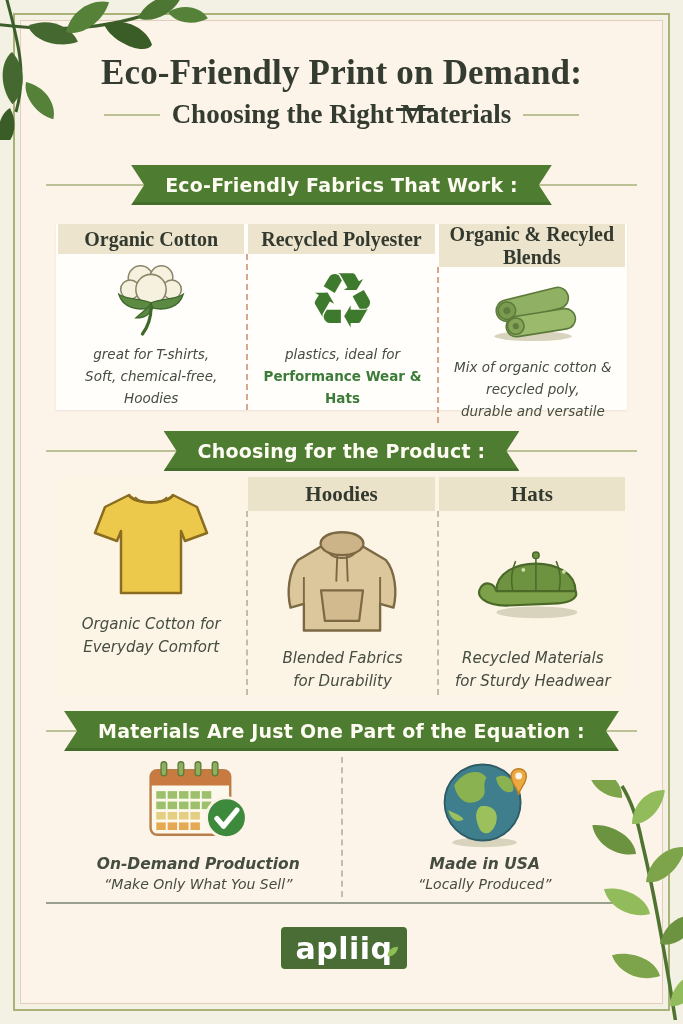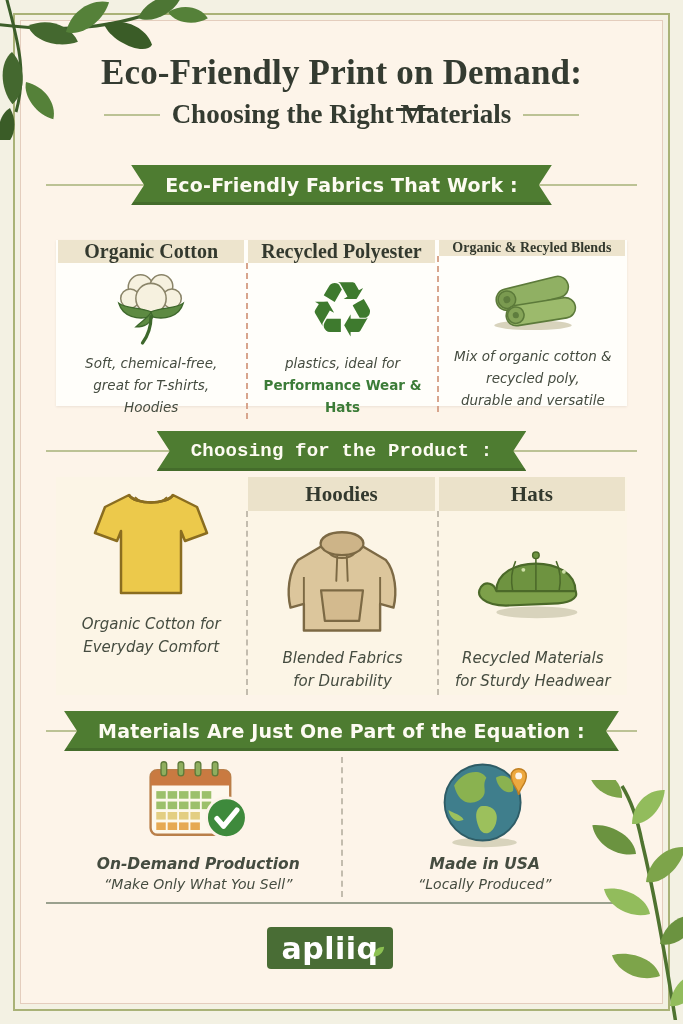--- a/index.html
+++ b/index.html
@@ -30,38 +30,38 @@
   .banner{position:absolute;left:26px;right:26px;height:40px;display:flex;justify-content:center;align-items:center;}
   .banner::before{content:"";position:absolute;left:20px;right:20px;top:19px;height:1.5px;background:#bcc295;}
   .ribbon{
     position:relative;z-index:1;background:#4e7c31;color:#fdfbf2;
     font-weight:700;font-size:19px;letter-spacing:.2px;line-height:40px;
     padding:0 34px;box-shadow:inset 0 -3px 0 rgba(0,0,0,.12);
     clip-path:polygon(0 0,100% 0,calc(100% - 13px) 50%,100% 100%,0 100%,13px 50%);
     white-space:nowrap;
   }
   #banner-fabrics{top:165px;}
-  #banner-products{top:431px;font-family:Liberation Mono, monospace;}
+  #banner-products{top:431px;}
   #banner-equation{top:711px;}
 
   
   .section{position:absolute;left:56px;right:56px;display:flex;}
   .col{flex:1 1 0;display:flex;flex-direction:column;min-width:0;}
   .colhead{
     margin:0 2px;text-align:center;
     font-family:"Liberation Serif", serif;font-weight:700;color:#33392e;
     background:#ede4cd;display:flex;align-items:center;justify-content:center;
   }
   .colbody{flex:1;display:flex;flex-direction:column;align-items:center;}
   .icon-area{display:flex;align-items:center;justify-content:center;}
   .script{font-style:italic;color:#454c40;text-align:center;}
 
-  #section-fabrics{top:240px;height:166px;background:#fffefa;box-shadow:0 1px 2px rgba(120,110,90,.12);}
+  #section-fabrics{top:224px;height:186px;background:#fffefa;box-shadow:0 1px 2px rgba(120,110,90,.12);}
   #section-fabrics .colhead{height:43px;font-size:20px;}
-  #section-fabrics .col:nth-child(3) .colhead{font-size:14px;}
+  #section-fabrics .col:nth-child(3) .colhead{font-size:20px;}
   #section-fabrics .col + .col .colbody{border-left:2px dashed #d8a58d;}
   #section-fabrics .icon-area{height:86px;margin-top:4px;}
   #section-fabrics .script{font-size:13.5px;line-height:1.62;}
   .green-line{color:#3c7c38;font-weight:700;font-style:normal;}
   .recycle-glyph{font-size:76px;line-height:1;color:#3e7a2e;font-style:normal;}
 
   #section-products{top:477px;height:218px;background:#fcf5e6;}
   #section-products .colhead{height:34px;font-size:21px;background:#ebe2ca;}
   #section-products .col + .col .colbody{border-left:2px dashed #c3bcae;}
   #section-products .icon-area{height:132px;margin-top:4px;}
@@ -69,21 +69,21 @@
 
   #section-equation{top:757px;height:140px;}
   #section-equation .col + .col{border-left:2px dashed #c3bcae;}
   #section-equation .icon-area{height:94px;}
   #section-equation .eq-title{font-size:15.5px;font-weight:700;margin-top:4px;}
   #section-equation .eq-quote{font-size:14px;margin-top:3px;}
 
   
   .footer-rule{position:absolute;top:902px;left:46px;right:54px;height:1.5px;background:#9aa08e;}
   .logo-box{
-    position:absolute;top:927px;left:267px;width:126px;height:42px;
+    position:absolute;top:927px;left:281px;width:126px;height:42px;
     background:#496d35;border-radius:4px;color:#ffffff;
     display:flex;align-items:center;justify-content:center;
     font-weight:700;font-size:30px;letter-spacing:.5px;
   }
   .logo-leaf{position:absolute;right:8px;bottom:4px;}
 
   .decor{position:absolute;pointer-events:none;}
   #leaves-top-left{top:0;left:0;}
   #leaves-bottom-right{bottom:0;right:0;}
 </style>
@@ -125,22 +125,22 @@
               <g fill="#5d8a42" stroke="#3e682c" stroke-width="1.4">
                 <path d="M38,45 C26,40 12,42 4,36 C8,50 24,54 38,50 Z"></path>
                 <path d="M38,45 C50,40 64,42 72,36 C68,50 52,54 38,50 Z"></path>
                 <path d="M38,46 C34,52 28,55 22,61 C32,61 38,56 40,50 Z"></path>
               </g>
               <path d="M38,50 C38,60 35,70 29,78" fill="none" stroke="#3e682c" stroke-width="3.4" stroke-linecap="round"></path>
             </svg>
           </span>
         </div>
         <div class="script">
+          <div>great for T-shirts,</div>
           <div>Soft, chemical-free,</div>
-          <div>great for T-shirts,</div>
           <div>Hoodies</div>
         </div>
       </div>
     </div>
     <div class="col">
       <div class="colhead">Recycled Polyester</div>
       <div class="colbody">
         <div class="icon-area">
           <span class="recycle-glyph">♻</span>
         </div>

